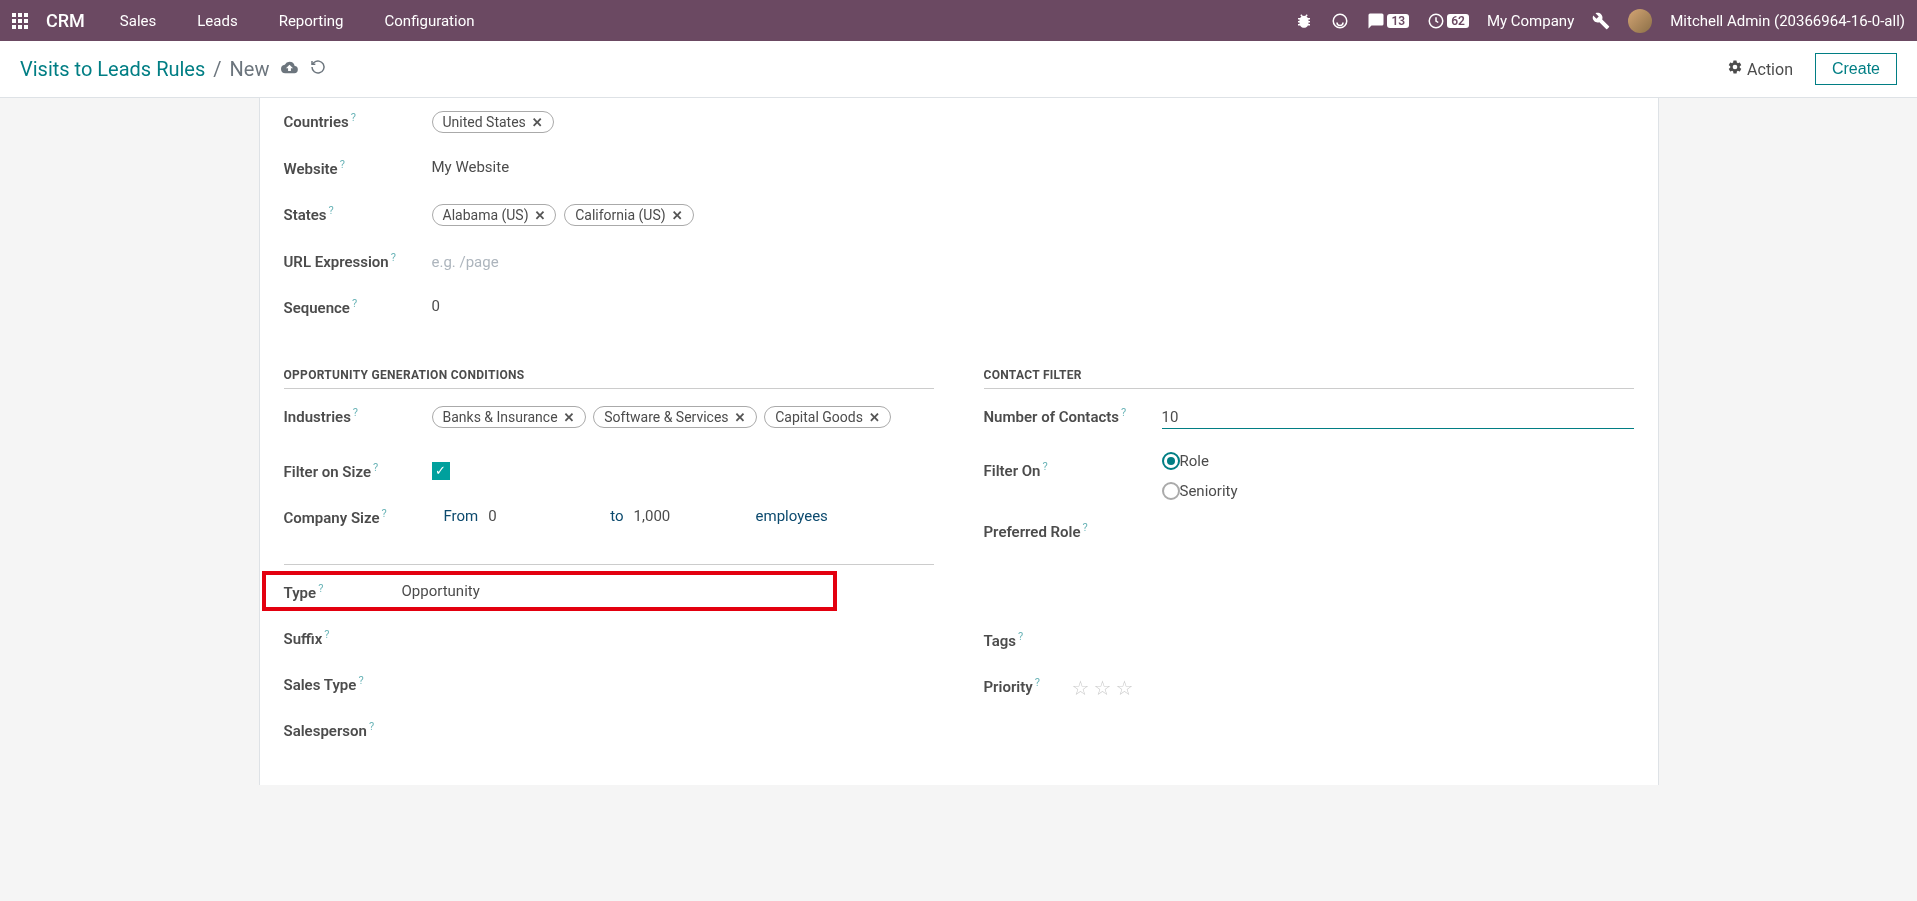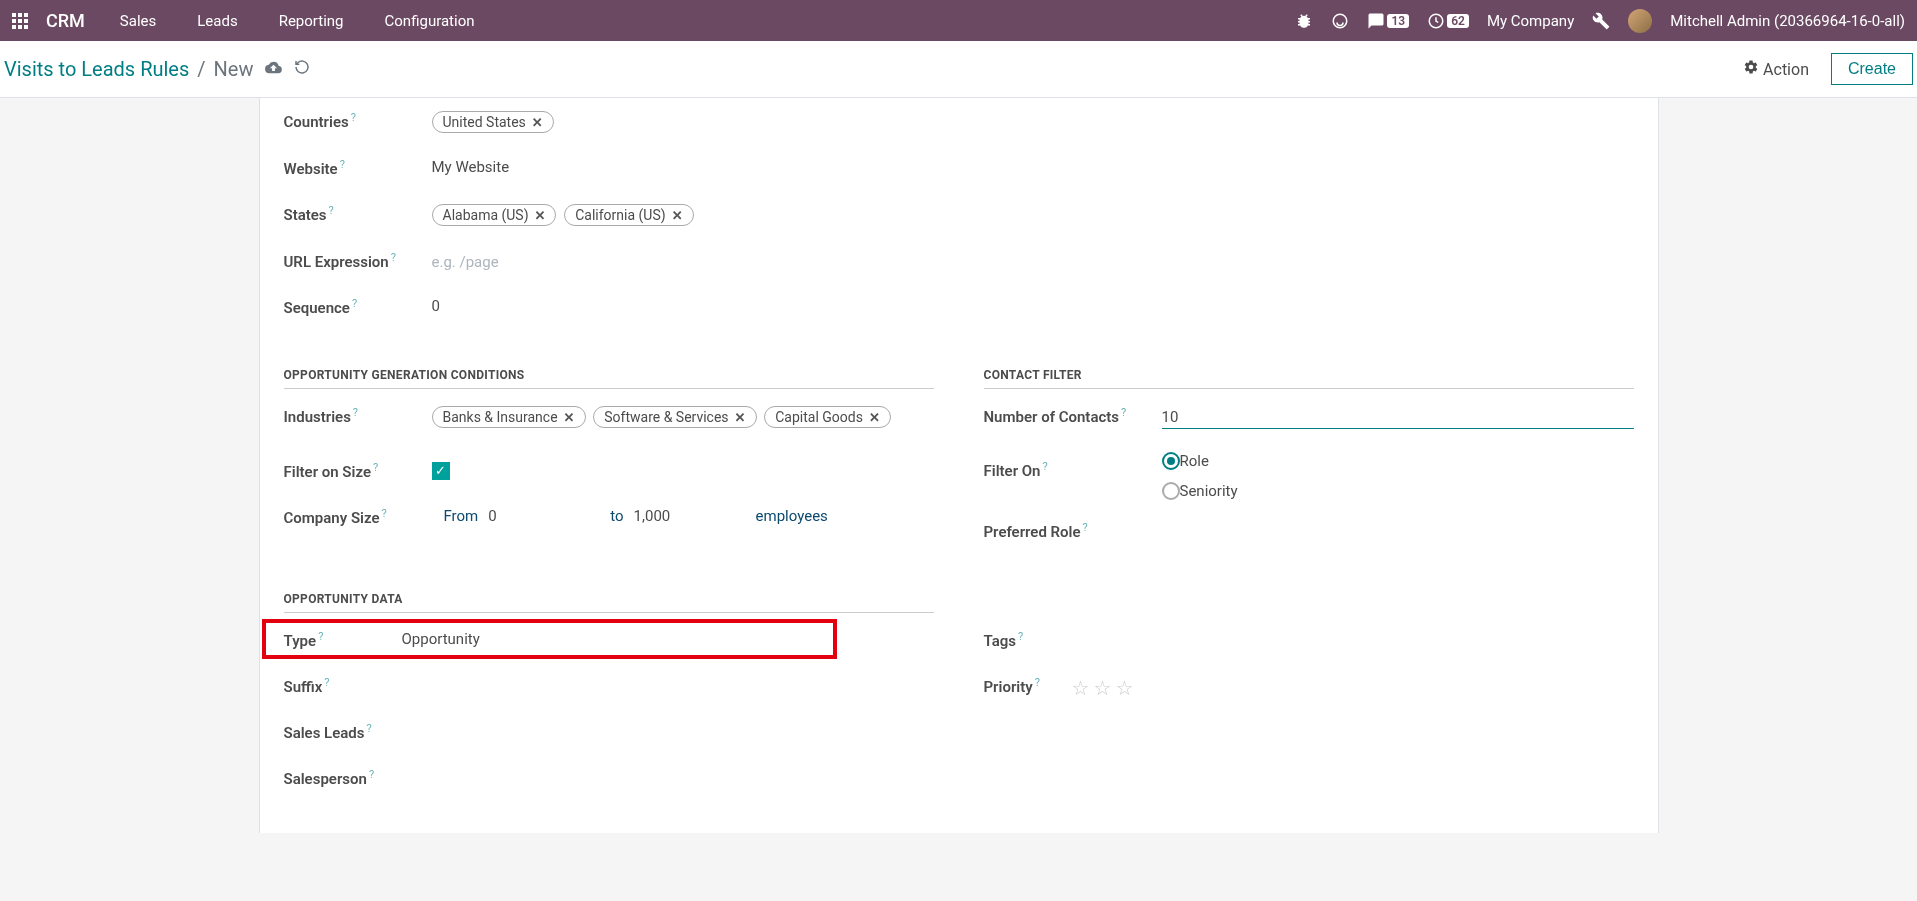--- a/index.html
+++ b/index.html
@@ -12,21 +12,21 @@
   .navbar .brand { font-weight: 500; font-size: 18px; margin-right: 24px; cursor: pointer; }
   .navbar .menu { display: flex; gap: 30px; }
   .navbar .menu a { color: #fff; text-decoration: none; cursor: pointer; margin-left: 11px; }
   .navbar .right { margin-left: auto; display: flex; align-items: center; gap: 18px; }
   .navbar .right .icon { cursor: pointer; display: inline-flex; align-items: center; position: relative; }
   .navbar .badge { background: #fff; color: #6b4962; font-size: 12px; border-radius: 3px; padding: 0 4px; margin-left: 2px; font-weight: 600; }
   .navbar .avatar { width: 24px; height: 24px; border-radius: 50%; background: linear-gradient(135deg,#d4a574,#8b6f47); display:inline-block; }
   .navbar .user { cursor: pointer; }
   
   
-  .control-panel { background: #fff; border-bottom: 1px solid #dee2e6; padding: 12px 4px; display: flex; align-items: center; }
+  .control-panel { background: #fff; border-bottom: 1px solid #dee2e6; padding: 12px 20px; display: flex; align-items: center; }
   .breadcrumb { font-size: 20px; display: flex; align-items: center; gap: 8px; }
   .breadcrumb .link { color: #017e84; cursor: pointer; }
   .breadcrumb .sep { color: #6c757d; }
   .breadcrumb .current { color: #6c757d; }
   .breadcrumb .status-icon { color: #6c757d; font-size: 16px; margin-left: 4px; cursor: pointer; }
   .control-panel .right { margin-left: auto; display: flex; align-items: center; gap: 22px; }
   .action-btn { color: #4c4c4c; cursor: pointer; font-size: 16px; display: flex; align-items: center; gap: 4px; }
   .create-btn { color: #017e84; border: 1px solid #017e84; background: #fff; padding: 6px 16px; font-size: 16px; cursor: pointer; }
   .gear { font-size: 16px; }
   
@@ -268,33 +268,32 @@
         </div>
         <div class="field-row" style="margin-top:14px;">
           <div class="field-label" style="width:178px;"><span>Preferred Role</span><span class="help">?</span></div>
           <div class="field-value"></div>
         </div>
       </div>
     </div>
 
     <div class="form-columns">
       <div class="col" style="position:relative;">
-        <div class="group-title">OPPORTUNITY DATA</div>
         <hr class="group-sep">
         <div class="field-row" style="position:relative;">
           <div class="highlight-box" style="left:-22px; top:-8px; width:575px; height:40px;"></div>
           <div class="field-label" style="width:118px;"><span>Type</span><span class="help">?</span></div>
           <div class="field-value">Opportunity</div>
         </div>
         <div class="field-row">
           <div class="field-label" style="width:118px;"><span>Suffix</span><span class="help">?</span></div>
           <div class="field-value"></div>
         </div>
         <div class="field-row">
-          <div class="field-label" style="width:118px;"><span>Sales Leads</span><span class="help">?</span></div>
+          <div class="field-label" style="width:118px;"><span>Sales Type</span><span class="help">?</span></div>
           <div class="field-value"></div>
         </div>
         <div class="field-row" style="margin-bottom:0;">
           <div class="field-label" style="width:118px;"><span>Salesperson</span><span class="help">?</span></div>
           <div class="field-value"></div>
         </div>
       </div>
       <div class="col">
         <div class="group-title" style="visibility:hidden;">.</div>
         <hr class="group-sep" style="visibility:hidden;">

